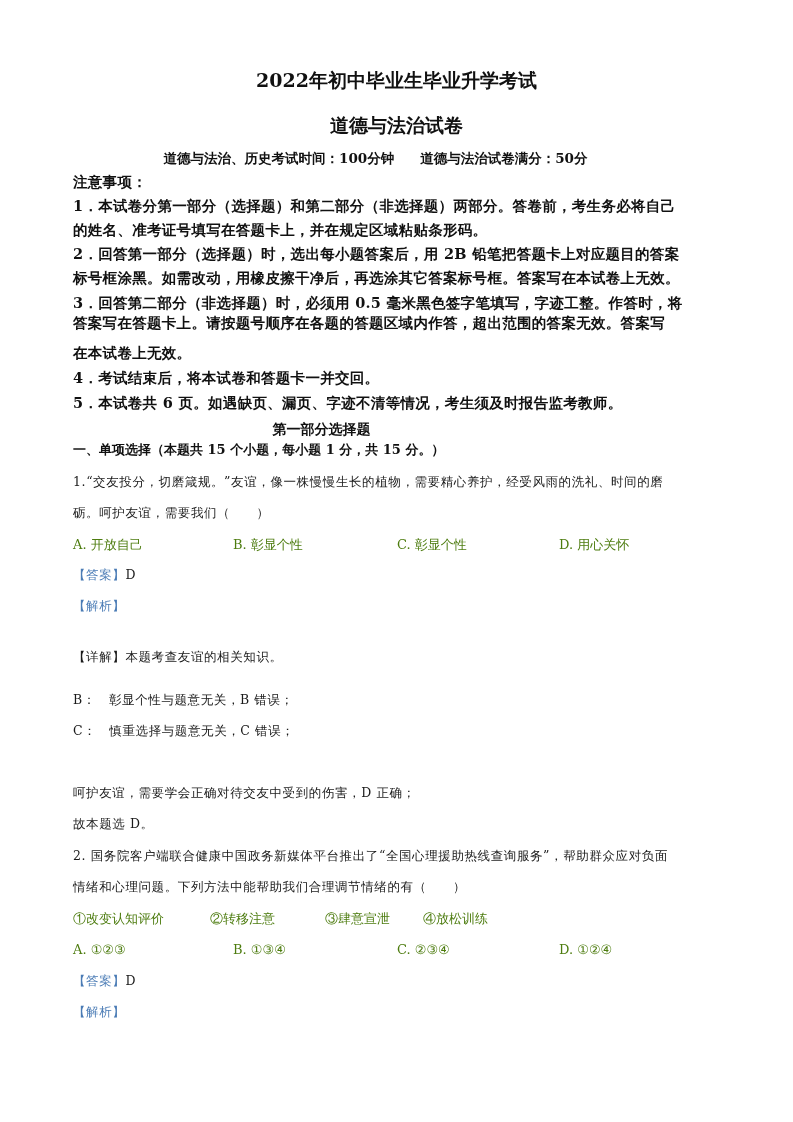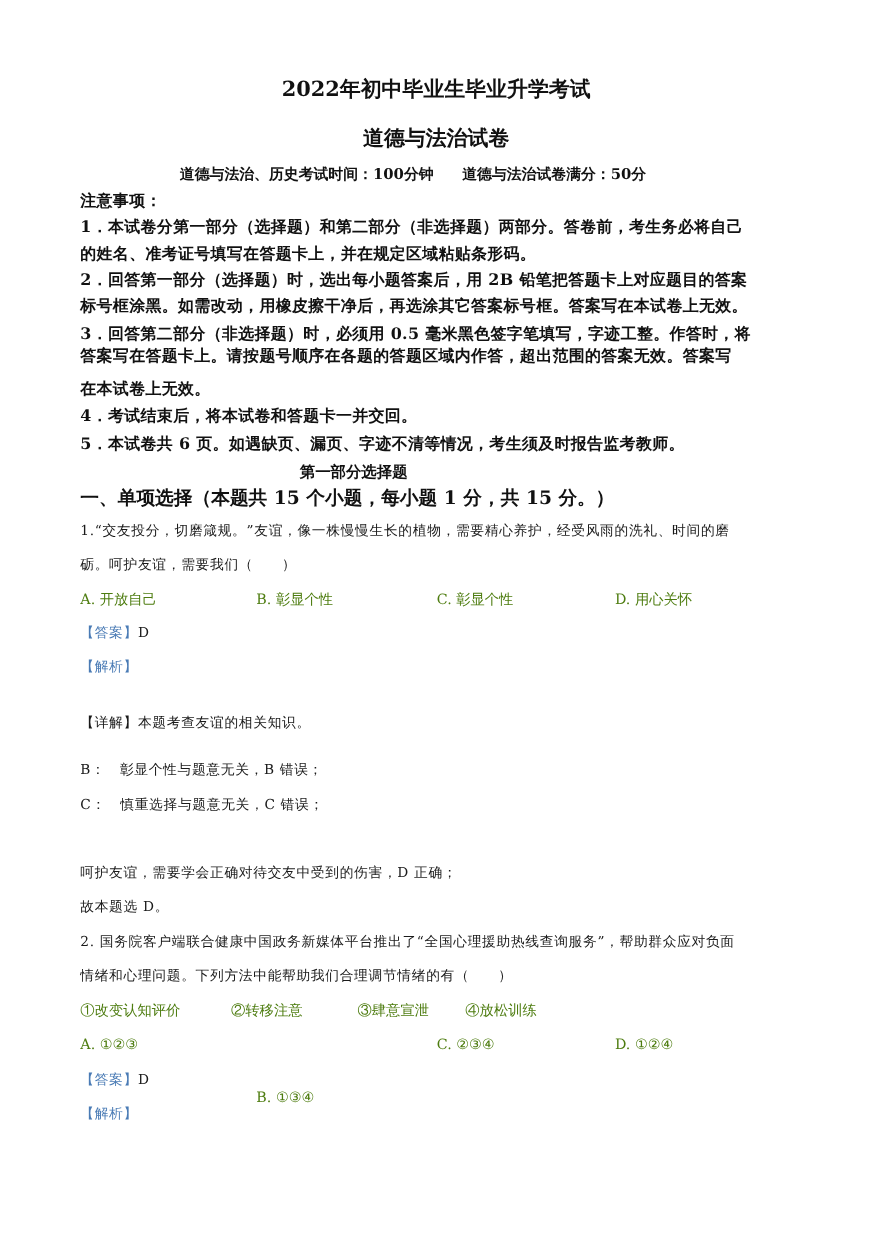--- a/index.html
+++ b/index.html
@@ -45,21 +45,21 @@
       font-weight: bold;
       letter-spacing: 0.3px;
     }
     .section-title {
       left: 0; width: 643px; text-align: center;
       top: 421px;
       font-size: 14px; font-weight: bold;
     }
     .section-heading {
       left: 73px; top: 441px;
-      font-size: 17px; font-weight: bold;
+      font-size: 13px; font-weight: bold;
     }
     .body-line {
       left: 73px;
       font-size: 12.5px;
       color: #1a1a1a;
       letter-spacing: 0.6px;
     }
     .tag {
       color: #4a7bb5;
     }
@@ -121,21 +121,21 @@
 
   <div class="abs body-line" style="top:848px;">2. 国务院客户端联合健康中国政务新媒体平台推出了“全国心理援助热线查询服务”，帮助群众应对负面</div>
   <div class="abs body-line" style="top:879px;">情绪和心理问题。下列方法中能帮助我们合理调节情绪的有（　　）</div>
 
   <div class="opt" style="left:73px; top:910px;">①改变认知评价</div>
   <div class="opt" style="left:210px; top:910px;">②转移注意</div>
   <div class="opt" style="left:325px; top:910px;">③肆意宣泄</div>
   <div class="opt" style="left:423px; top:910px;">④放松训练</div>
 
   <div class="opt" style="left:73px; top:942px;">A. ①②③</div>
-  <div class="opt" style="left:233px; top:942px;margin-top:48px;">B. ①③④</div>
+  <div class="opt" style="left:233px; top:942px;">B. ①③④</div>
   <div class="opt" style="left:397px; top:942px;">C. ②③④</div>
   <div class="opt" style="left:559px; top:942px;">D. ①②④</div>
 
   <div class="abs body-line" style="top:973px;">
     <span class="tag">【答案】</span><span>D</span>
   </div>
   <div class="abs body-line" style="top:1004px;">
     <span class="tag">【解析】</span>
   </div>
 

